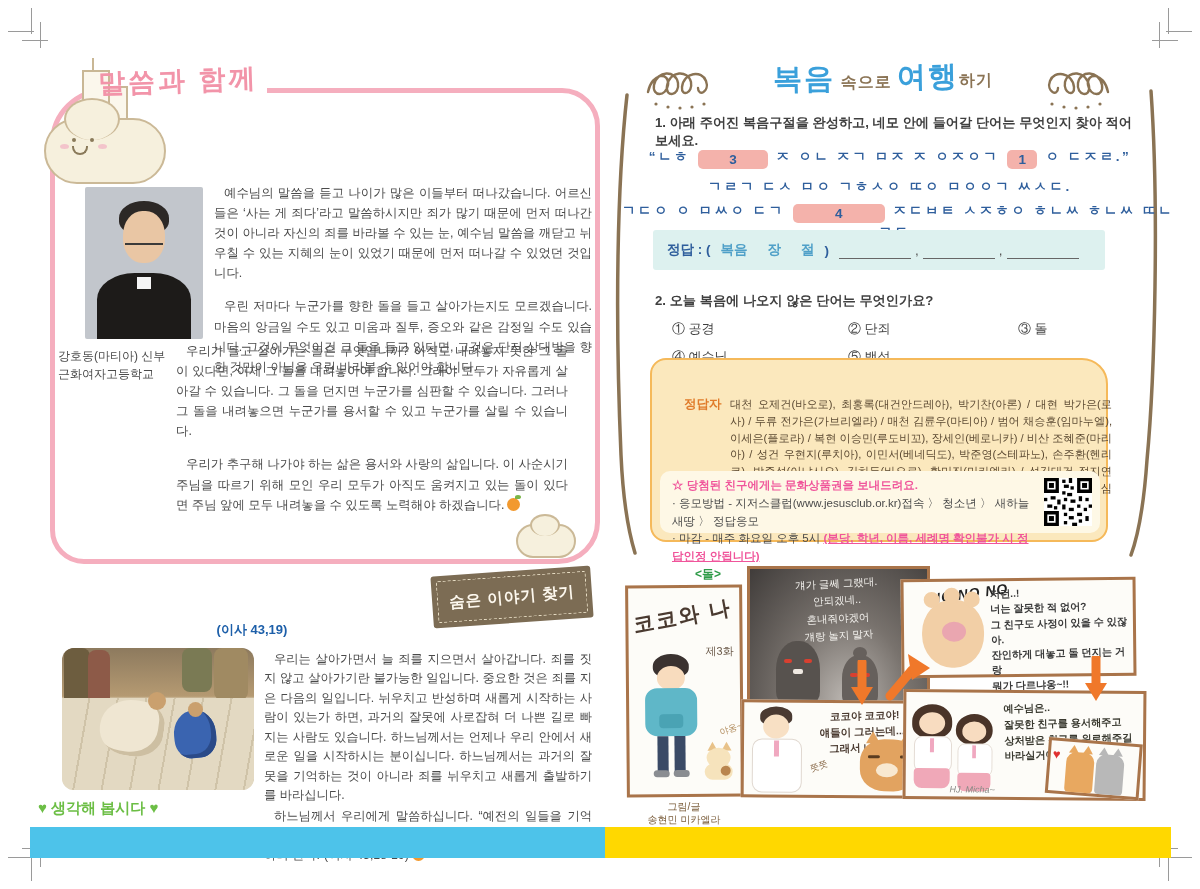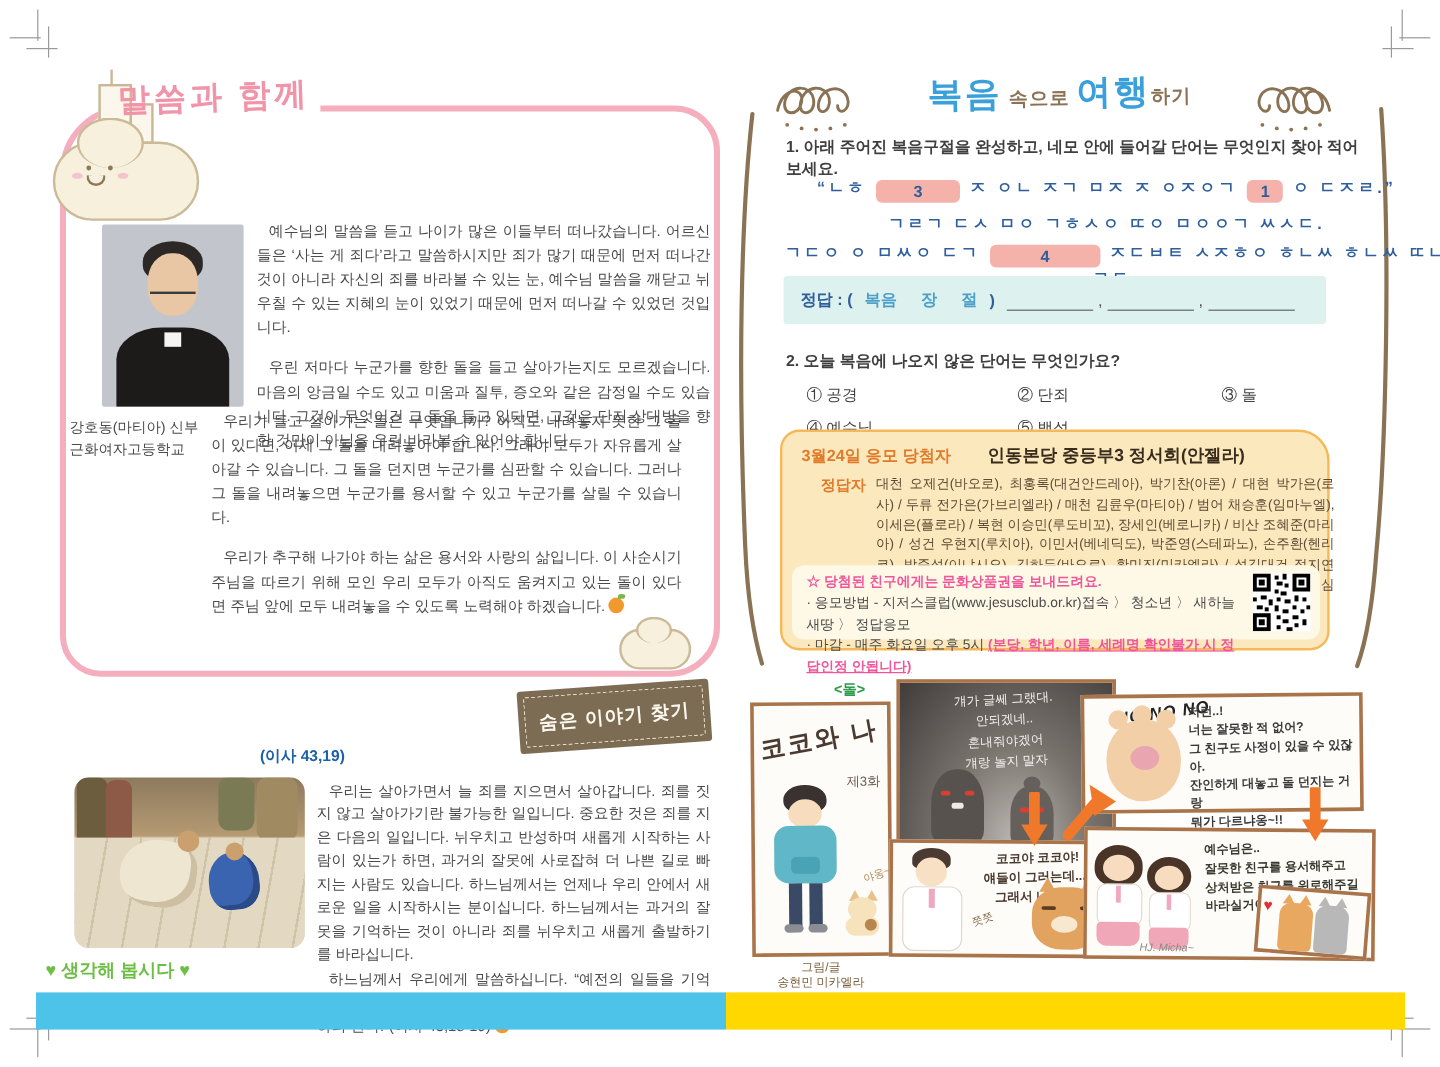--- a/index.html
+++ b/index.html
@@ -86,21 +86,21 @@
   
   .frame-svg{left:600px;top:55px;width:570px;height:515px;pointer-events:none;}
   .gospel-title{left:738px;top:58px;width:290px;text-align:center;white-space:nowrap;transform:rotate(-1deg);}
   .gt-blue{font-size:29px;font-weight:bold;color:#3aa0db;letter-spacing:2px;}
   .gt-brown{font-size:16px;font-weight:bold;color:#8a7354;letter-spacing:1px;}
   .loops{width:96px;height:46px;}
   .loops.l{left:644px;top:66px;} .loops.r{left:1016px;top:66px;transform:scaleX(-1);}
   .q-text{font-size:13.2px;color:#3f3f3f;font-weight:bold;}
   .q1{left:655px;top:114px;width:490px;}
   .puzzle-line{position:absolute;width:520px;text-align:center;color:#2e5e9c;font-weight:bold;
-               font-size:13.5px;letter-spacing:2.5px;margin-left:32px;}
+               font-size:13.5px;letter-spacing:2.5px;}
   .pl1{left:630px;top:148px;} .pl2{left:630px;top:178px;} .pl3{left:618px;top:202px;width:560px;}
   .pz-box{display:inline-block;background:#f4b2ab;border-radius:5px;height:19px;line-height:19px;
           text-align:center;color:#2e5e9c;margin:0 8px;vertical-align:-3px;letter-spacing:0;}
   .pz-box.w70{width:70px;} .pz-box.w30{width:30px;} .pz-box.w92{width:92px;}
   .answer-box{left:653px;top:230px;width:452px;height:40px;background:#ddf1ef;border-radius:3px;
               display:flex;align-items:center;padding:0 14px;box-sizing:border-box;font-size:13.5px;}
   .answer-box .lab{color:#2e5e9c;font-weight:bold;white-space:pre;}
   .answer-box .fld{color:#4fa0c8;font-weight:bold;margin:0 10px;}
   .answer-box .close{color:#2e5e9c;font-weight:bold;margin-right:6px;}
   .blank{display:inline-block;width:72px;border-bottom:1.5px solid #666;height:16px;margin:0 4px;}
@@ -354,24 +354,20 @@
   </div>
 
   <div class="abs q-text q2">2. 오늘 복음에 나오지 않은 단어는 무엇인가요?</div>
   <span class="opt" style="left:672px;top:320px;">① 공경</span>
   <span class="opt" style="left:848px;top:320px;">② 단죄</span>
   <span class="opt" style="left:1018px;top:320px;">③ 돌</span>
   <span class="opt" style="left:672px;top:348px;">④ 예수님</span>
   <span class="opt" style="left:848px;top:348px;">⑤ 백성</span>
 
   <div class="abs winners">
-    <div class="w-head">
-      <span class="w-date">3월24일 응모 당첨자</span>
-      <span class="w-name">인동본당  중등부3 정서희(안젤라)</span>
-    </div>
     <div class="w-body">
       <span class="w-label">정답자</span>
       <span class="w-list">대천 오제건(바오로), 최홍록(대건안드레아), 박기찬(아론) / 대현 박가은(로사) / 두류 전가은(가브리엘라) / 매천 김륜우(마티아) / 범어 채승훈(임마누엘), 이세은(플로라) / 복현 이승민(루도비꼬), 장세인(베로니카) / 비산 조혜준(마리아) / 성건 우현지(루치아), 이민서(베네딕도), 박준영(스테파노), 손주환(헨리코), 박준성(이냐시오), 김하두(바오로), 황미진(미카엘라) / 성김대건 정지연(젬마) / 유천 윤유진(노엘라) / 인동 김주현(안토니오), 김정윤(크리스티나), 심가빈(글라라), 장유진(카타리나), 장혜림(소피아)</span>
     </div>
     <div class="w-notes">
       <div class="n1">☆ 당첨된 친구에게는 문화상품권을 보내드려요.</div>
       <div class="n2">· 응모방법 -  지저스클럽(www.jesusclub.or.kr)접속 〉 청소년 〉 새하늘 새땅 〉 정답응모</div>
       <div class="n3"><span class="n3a">· 마감 -  매주 화요일 오후 5시 </span><span class="n3b">(본당, 학년, 이름, 세례명 확인불가 시 정답인정 안됩니다)</span></div>
       <svg class="qr" viewBox="0 0 29 29">
         <rect width="29" height="29" fill="#fff"></rect>

